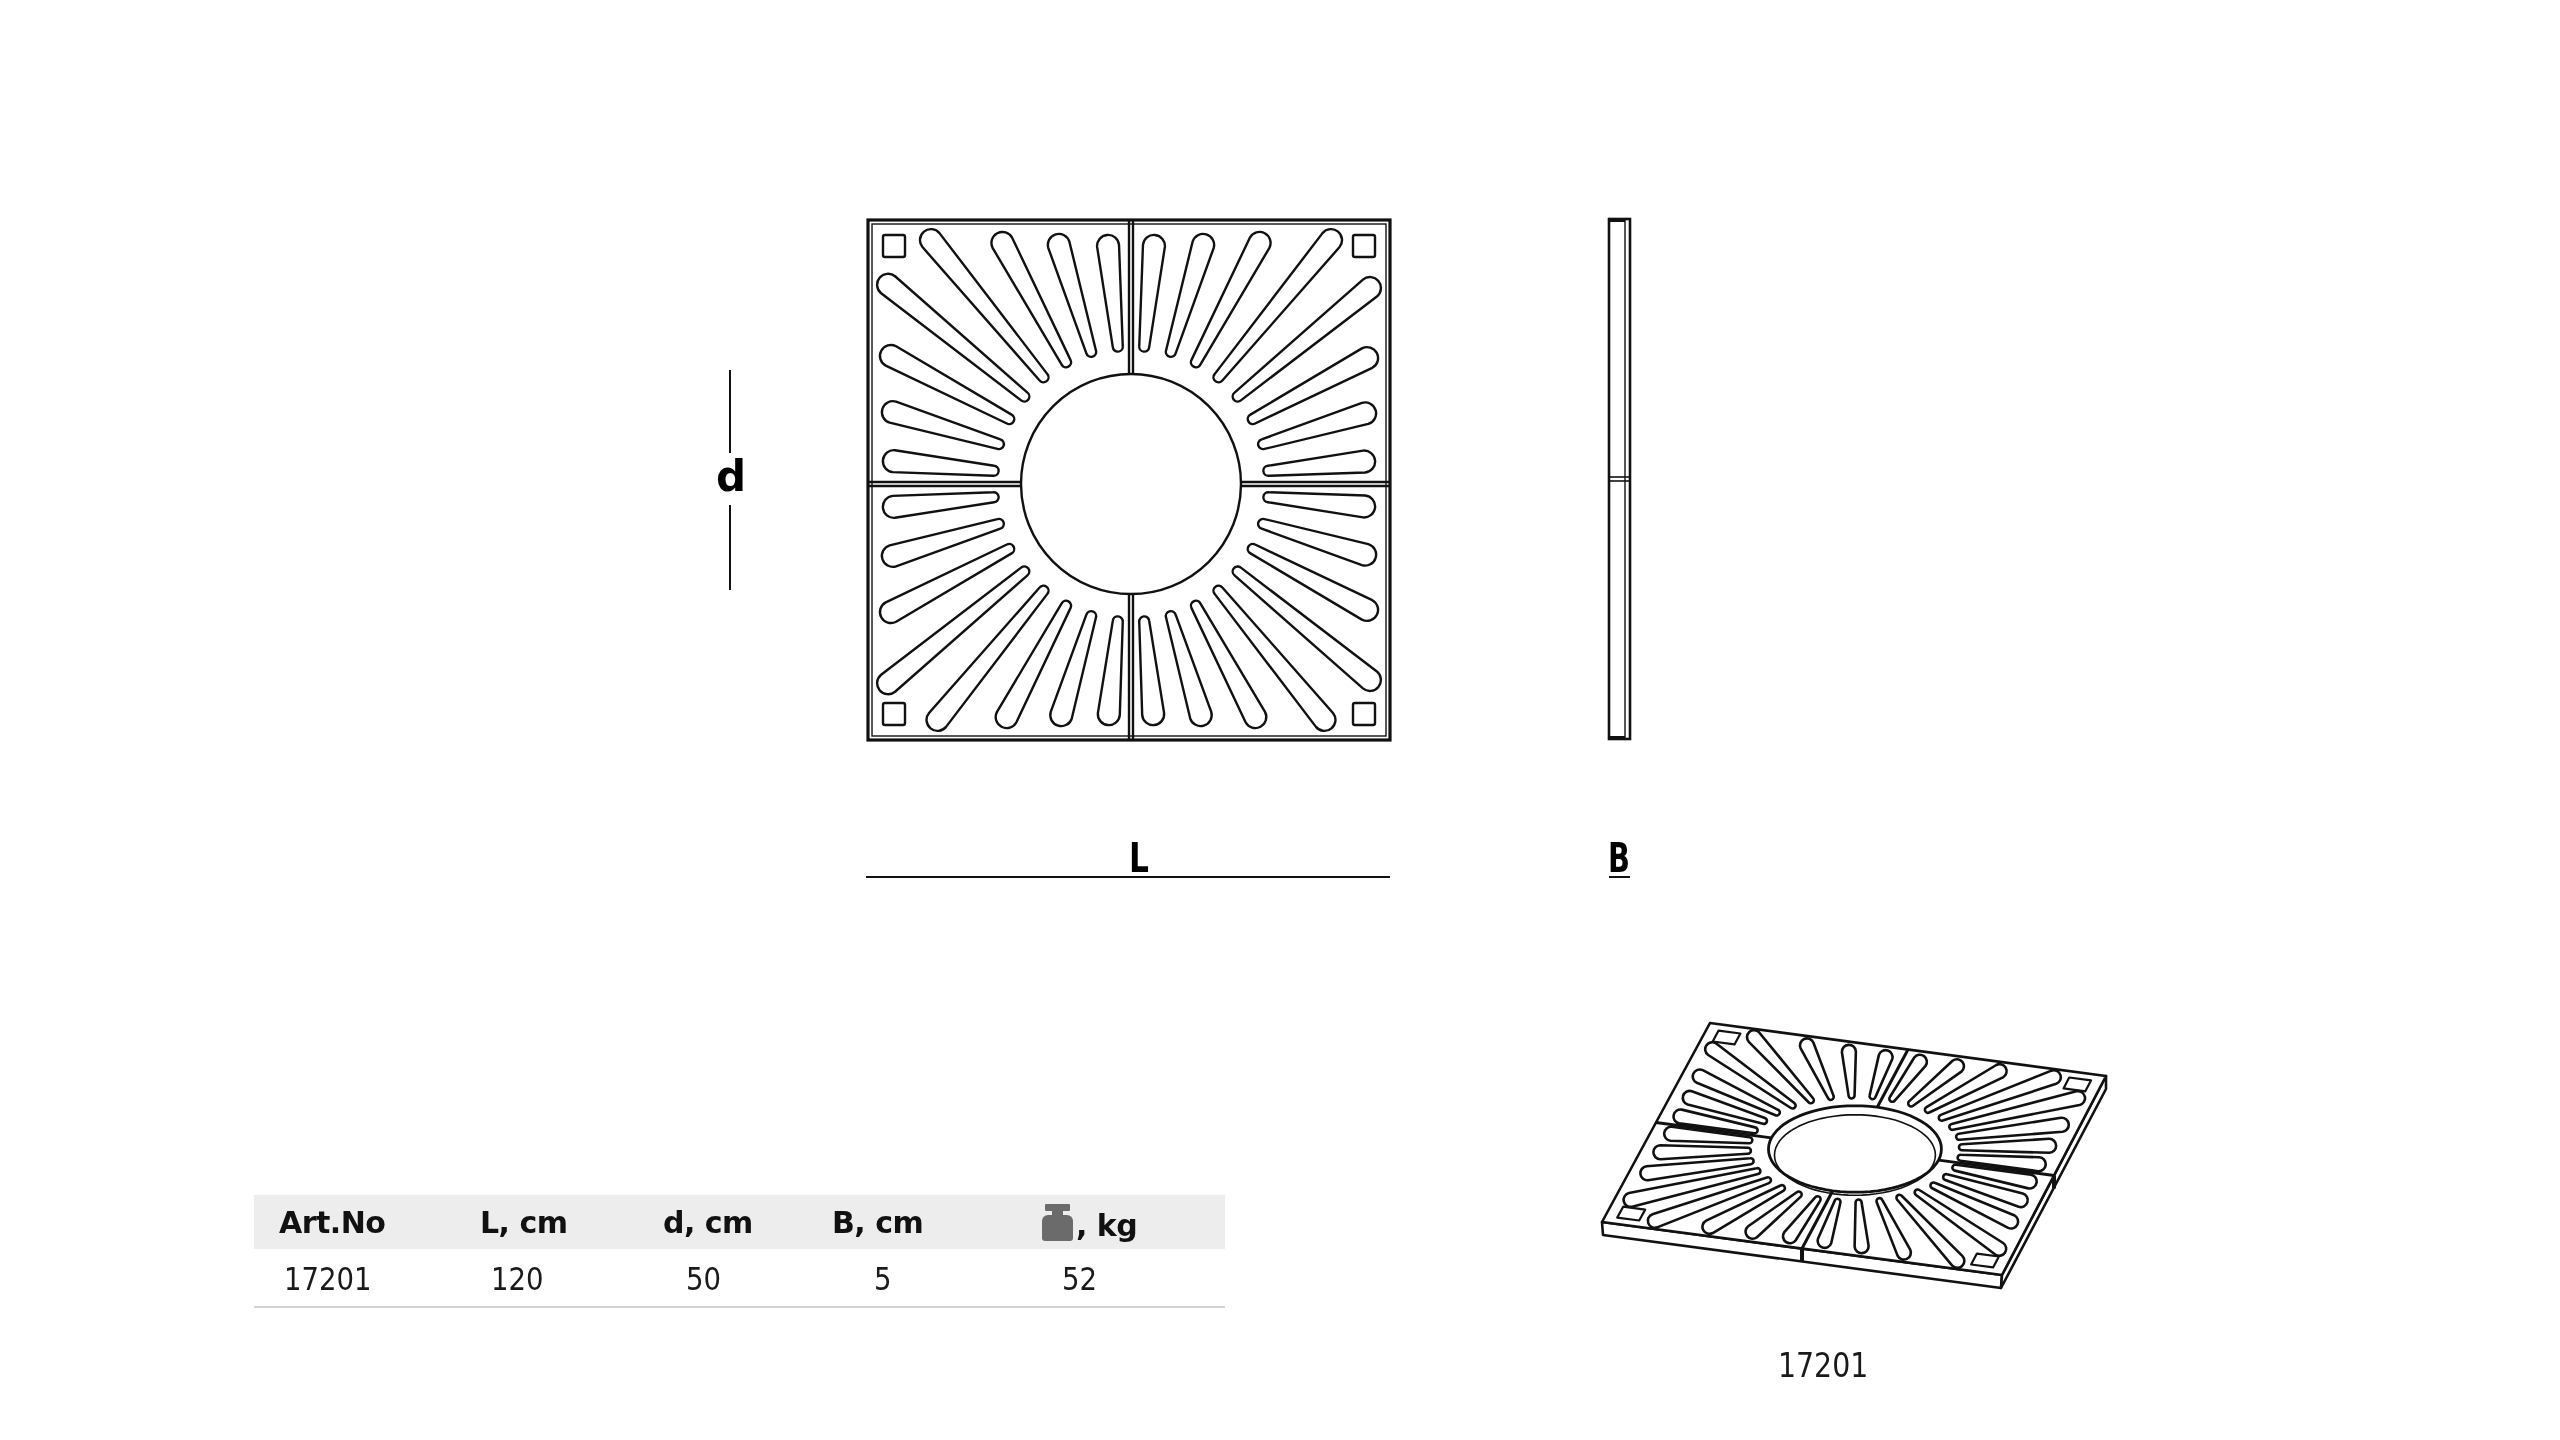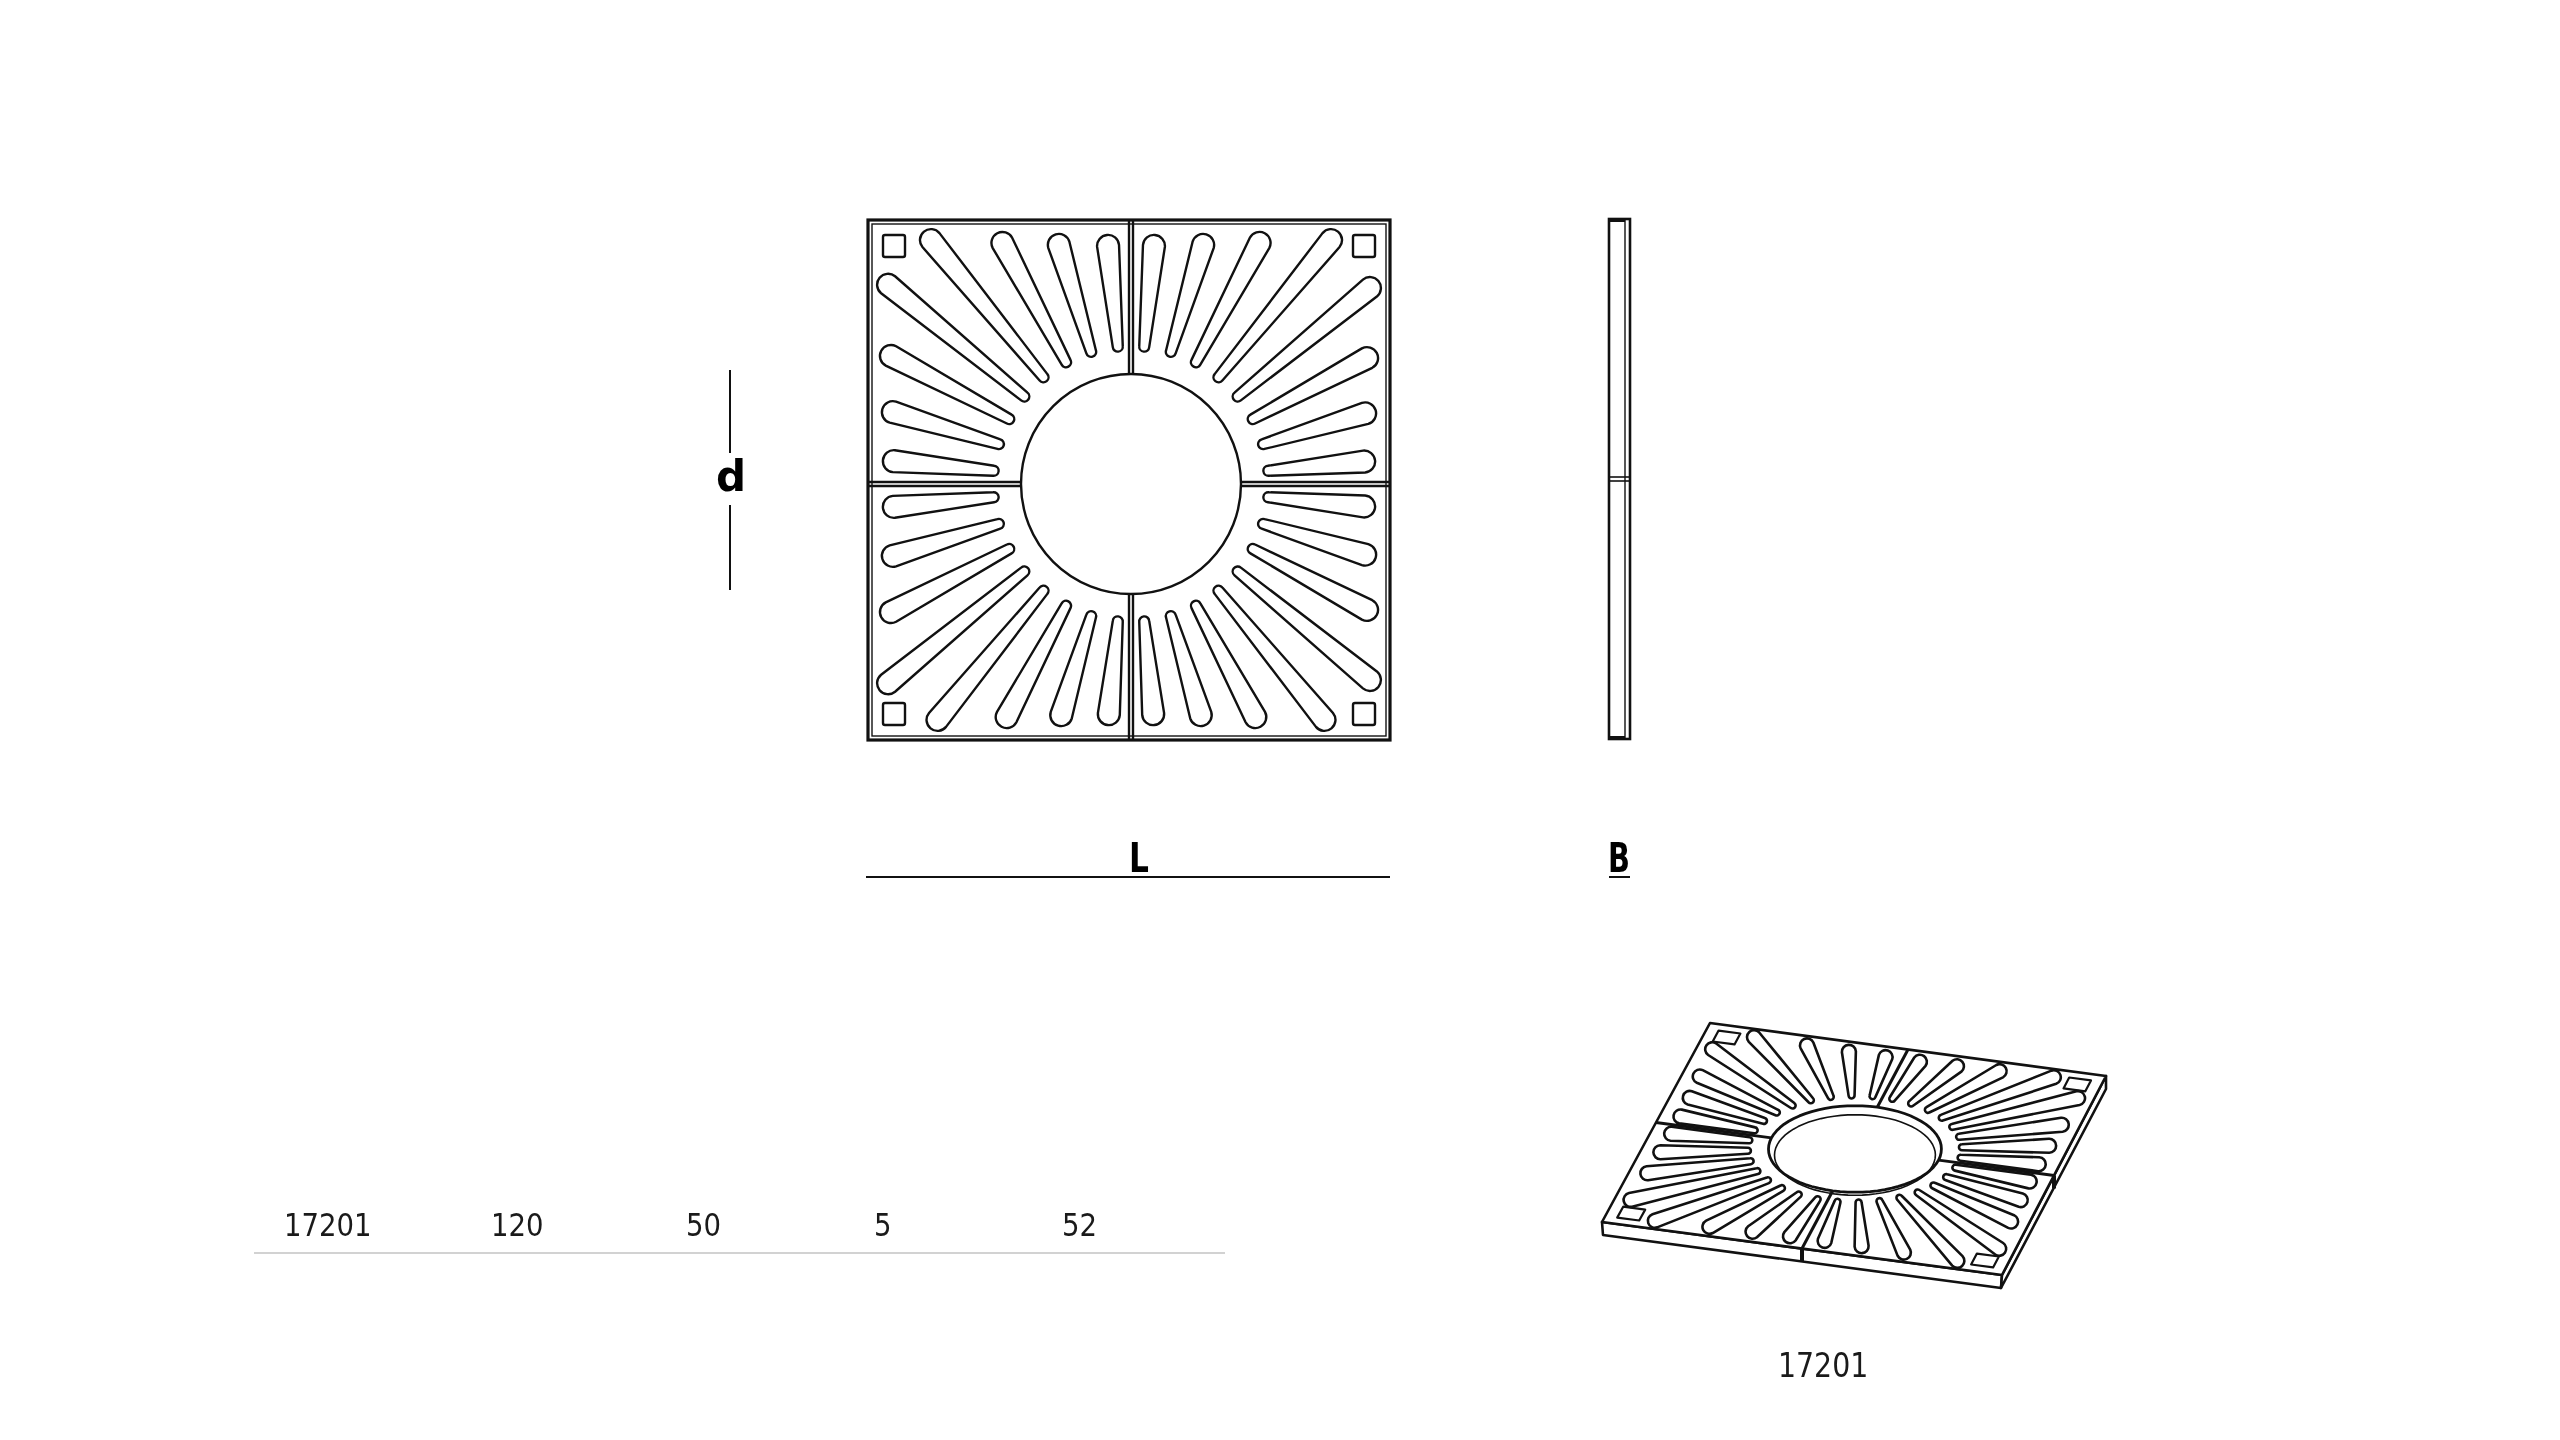--- a/index.html
+++ b/index.html
@@ -147,20 +147,34 @@
     <line x1="866" y1="877" x2="1390" y2="877"></line>
     <line x1="1609" y1="877" x2="1630" y2="877"></line>
   </g>
 </svg>
 
 <div id="label-d" class="dim-label">d</div>
 <div id="label-l" class="dim-label">L</div>
 <div id="label-b" class="dim-label">B</div>
 
 <div id="spec-table">
+  <div class="t-head">
+    <span class="cell" style="left:25px">Art.No</span>
+    <span class="cell" style="left:226px">L, cm</span>
+    <span class="cell" style="left:409px">d, cm</span>
+    <span class="cell" style="left:578px">B, cm</span>
+    <span class="cell weight-head" style="left:788px; top:9px">
+      <span class="weight-icon">
+        <span class="handle"></span>
+          <span class="neck"></span>
+          <span class="body"></span>
+      </span>
+      <span>, kg</span>
+    </span>
+  </div>
   <div class="t-row">
     <span class="cell" style="left:30px">17201</span>
     <span class="cell" style="left:237px">120</span>
     <span class="cell" style="left:432px">50</span>
     <span class="cell" style="left:620px">5</span>
     <span class="cell" style="left:808px">52</span>
   </div>
 </div>
 
 <div id="iso-caption">17201</div>

